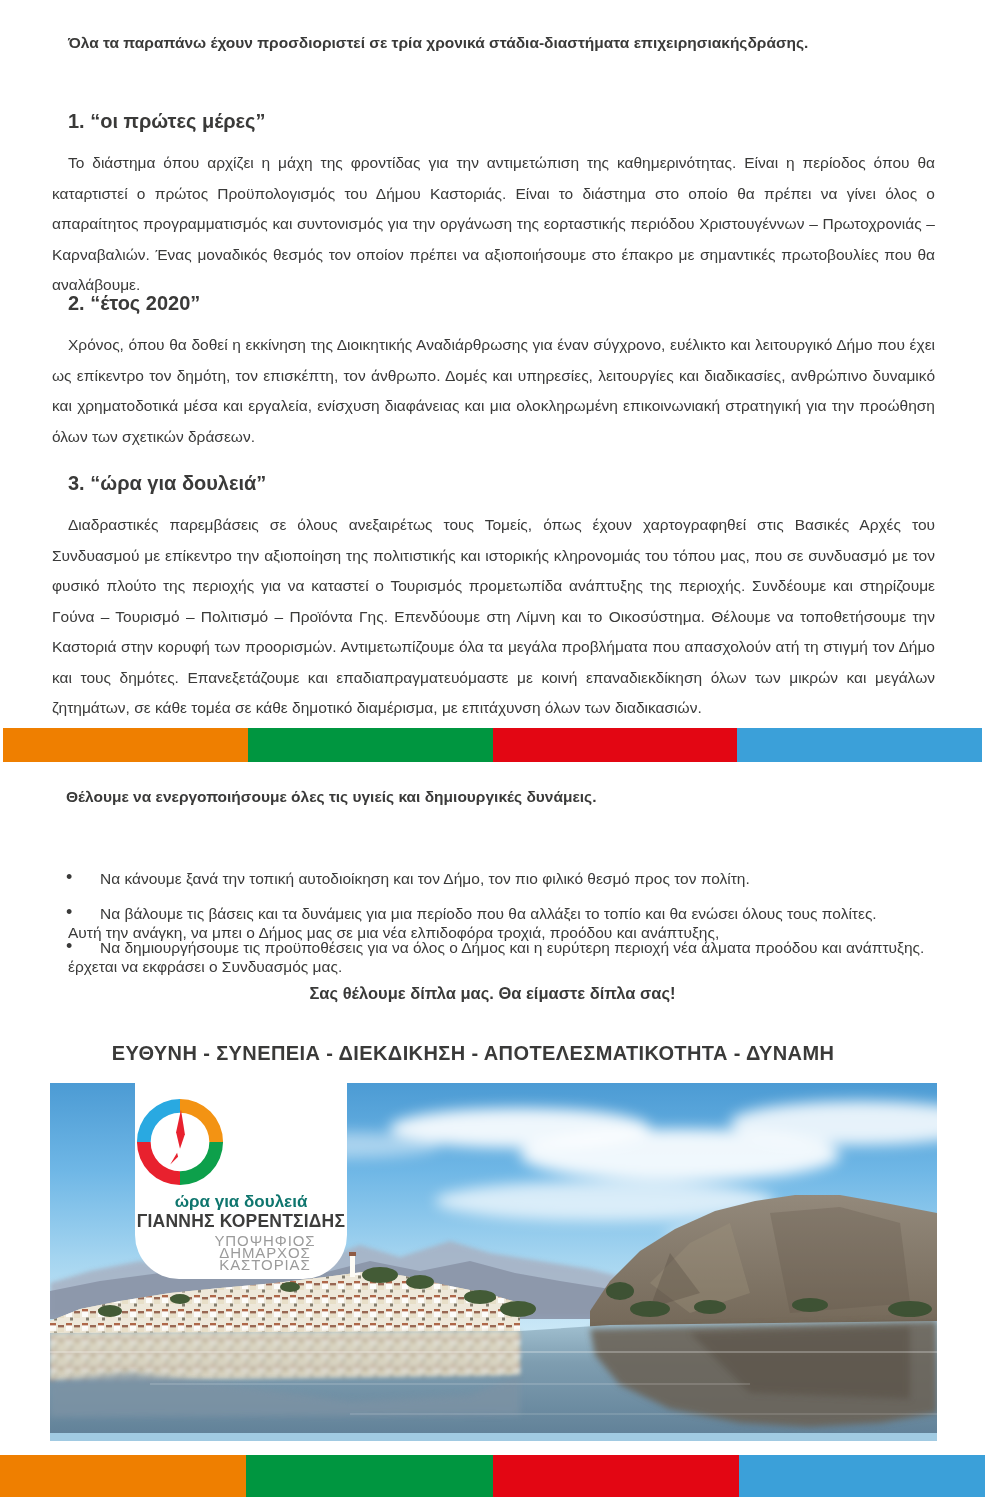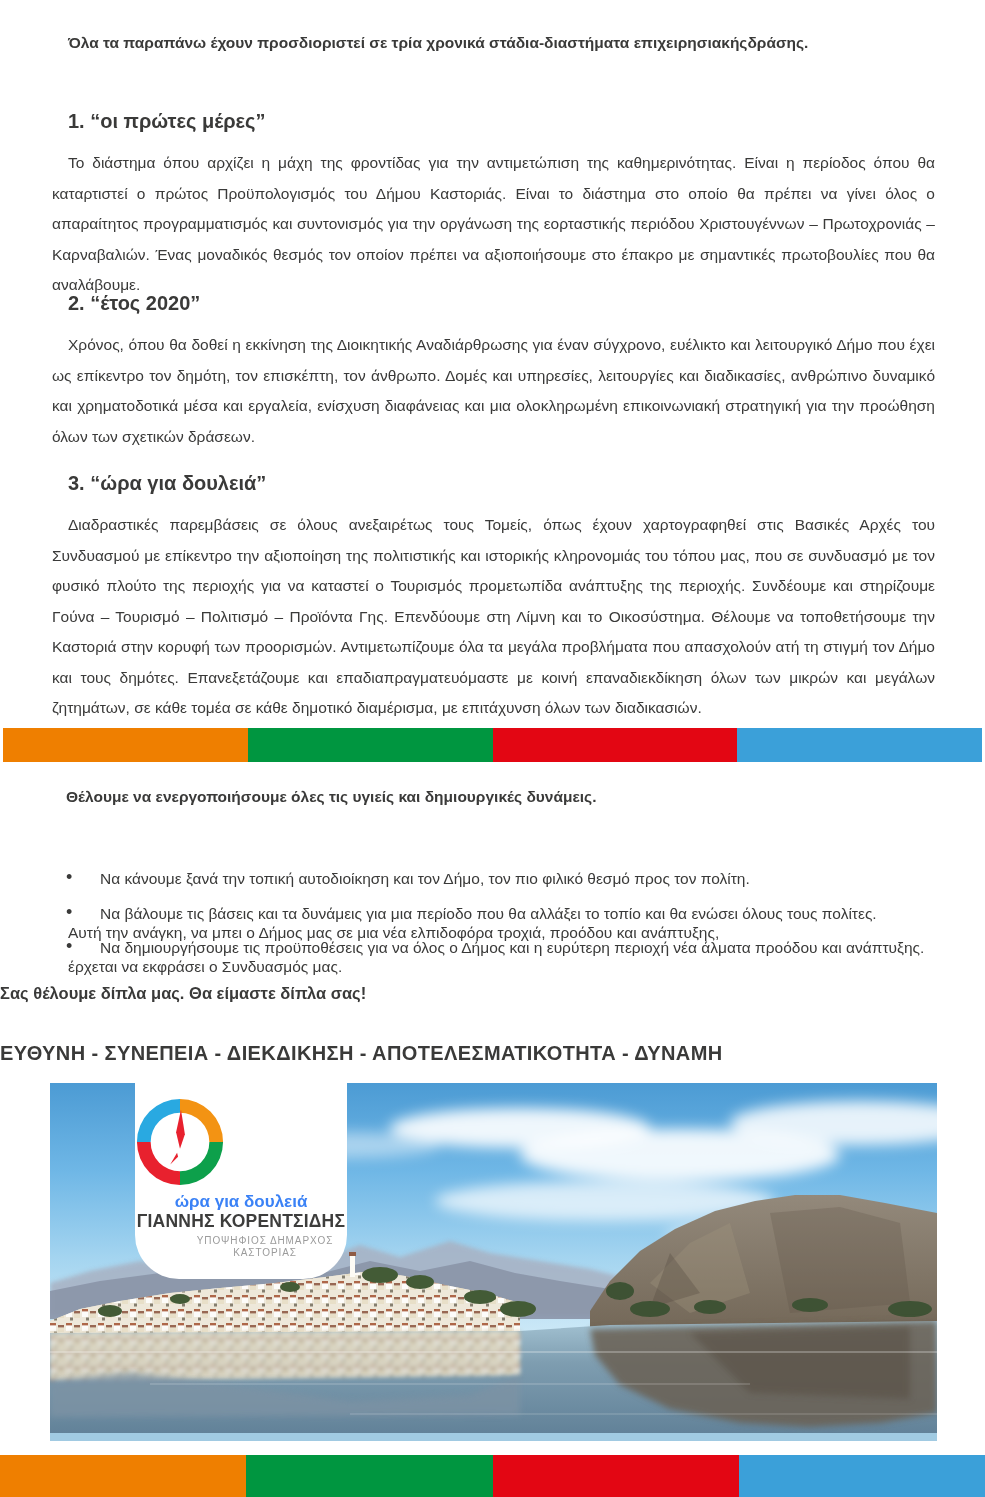--- a/index.html
+++ b/index.html
@@ -13,34 +13,34 @@
   .intro-line.first{text-indent:16px;}
   .sec-heading{font-size:20px;font-weight:bold;padding-left:16px;}
   .sec-body{font-size:15.5px;line-height:30.5px;text-align:justify;text-indent:16px;}
   .divider{display:flex;}
   .divider .seg{flex:1;height:100%;}
   .lead{font-size:15.5px;font-weight:bold;padding-left:14px;}
   .bullets{left:52px;width:883px;}
   .bullet-item{position:relative;padding-left:48px;margin-bottom:14.5px;font-size:15.5px;line-height:20px;}
   .bullet-item::before{content:"•";position:absolute;left:14px;top:-2px;font-size:18px;color:#3a3a39;}
   .closing{font-size:15.5px;padding-left:16px;}
-  .center-line{left:0;width:985px;font-size:16.5px;font-weight:bold;}
-  .values-line{left:0;width:946px;text-align:left;font-size:20px;font-weight:bold;letter-spacing:.4px;}
+  .center-line{left:0;width:985px;text-align:center;font-size:16.5px;font-weight:bold;}
+  .values-line{left:0;width:946px;text-align:center;font-size:20px;font-weight:bold;letter-spacing:.4px;}
   
   #photo{left:50px;top:1083px;width:887px;height:358px;}
   #photo svg{display:block;}
   
   .logo-card{
     position:absolute;left:85px;top:0;width:212px;height:196px;background:#ffffff;
     border-radius:0 0 44px 44px;text-align:center;
   }
   .logo-card svg{margin-top:14px;}
-  .card-tagline{font-size:17px;font-weight:bold;color:#3b82f6;margin-top:5px;line-height:19px;}
+  .card-tagline{font-size:17px;font-weight:bold;color:#0f766e;margin-top:5px;line-height:19px;}
   .card-candidate{font-size:17.5px;font-weight:bold;color:#3d3d3c;letter-spacing:.2px;line-height:21px;}
-  .card-subtitle{font-size:10px;color:#9b9b9b;letter-spacing:.9px;margin-top:3px;line-height:12px;margin-left:48px;}
+  .card-subtitle{font-size:15px;color:#9b9b9b;letter-spacing:.9px;margin-top:3px;line-height:12px;margin-left:48px;}
   .bar-top{left:3px;top:728px;width:979px;height:34px;}
   .bar-bottom{left:0;top:1455px;width:985px;height:42px;}
 </style>
 </head>
 <body>
 
 <div id="page">
 
   <div class="abs textblock" style="top:30px">
     <div class="intro-line first">Όλα τα παραπάνω έχουν προσδιοριστεί σε τρία χρονικά στάδια-διαστήματα επιχειρησιακήςδράσης.</div>

